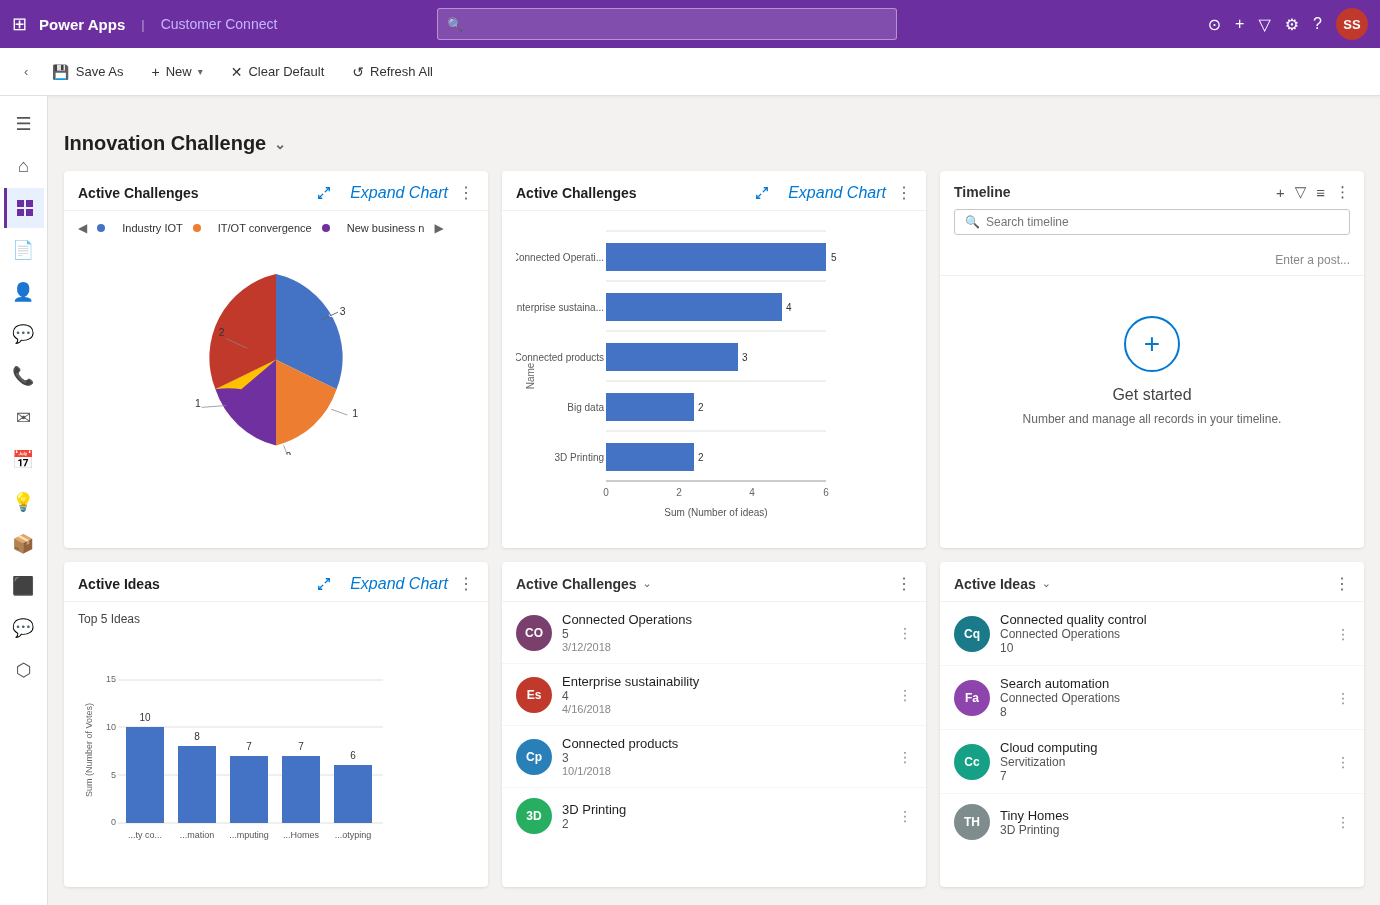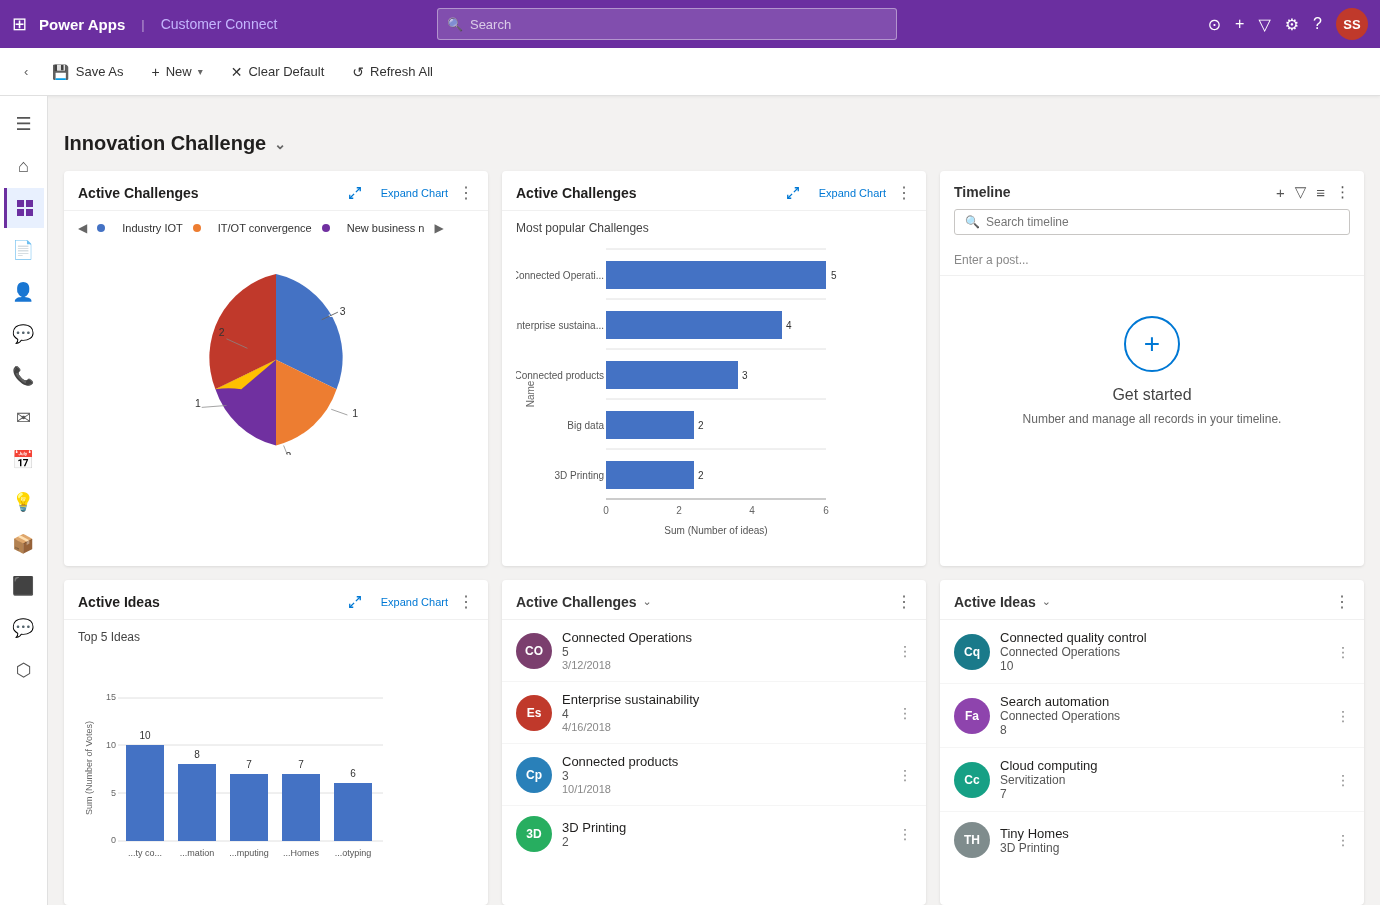--- a/index.html
+++ b/index.html
@@ -123,21 +123,21 @@
       display: flex;
       align-items: center;
       justify-content: space-between;
       padding: 12px 14px 8px;
       border-bottom: 1px solid #f0f0f0;
     }
     .card-title { font-weight: 600; font-size: 14px; color: #201f1e; }
     .card-actions { display: flex; align-items: center; gap: 10px; }
     .expand-btn {
       display: flex; align-items: center; gap: 19px;
-      color: #0078d4; font-size: 11px; cursor: pointer;
+      color: #0078d4; font-size: 16px; cursor: pointer; font-style: italic;
     }
     .expand-btn svg { width: 14px; height: 14px; }
     .more-btn { color: #666; cursor: pointer; font-size: 16px; }
 
     
     .chart-body { padding: 10px 14px 14px; }
     .chart-subtitle { font-size: 12px; color: #444; margin-bottom: 8px; }
     .legend {
       display: flex;
       align-items: center;
@@ -171,20 +171,21 @@
       display: flex; align-items: center;
       padding: 5px 10px; gap: 6px;
     }
     .timeline-search input {
       border: none; outline: none; font-size: 12px; width: 100%; color: #333;
     }
     .enter-post {
       padding: 8px 14px;
       font-size: 12px; color: #888;
       border-bottom: 1px solid #f0f0f0;
+      text-align: right;
     }
     .timeline-empty {
       display: flex; flex-direction: column; align-items: center;
       justify-content: center; padding: 40px 20px;
       color: #444; text-align: center;
     }
     .plus-circle {
       width: 56px; height: 56px; border-radius: 50%;
       border: 2px solid #0078d4; color: #0078d4;
       display: flex; align-items: center; justify-content: center;
@@ -230,21 +231,20 @@
 </head>
 <body>
 
 <nav class="top-nav">
   <span class="apps-icon">⊞</span>
   <span class="app-name">Power Apps</span>
   <span class="separator">|</span>
   <span class="entity-name">Customer Connect</span>
   <div class="search-bar">
     <span style="margin-right:6px;opacity:0.8;">🔍</span>
-    <input type="text" placeholder="Search" style="">
   </div>
   <div class="top-nav-right">
     <span class="icon">⊙</span>
     <span class="icon">+</span>
     <span class="icon">▽</span>
     <span class="icon">⚙</span>
     <span class="icon">?</span>
     <div class="avatar">SS</div>
   </div>
 </nav>
@@ -383,21 +383,20 @@
                   <path d="M2 14 L7 9"></path>
                   <path d="M14 6 L14 2 L10 2"></path>
                   <path d="M14 2 L9 7"></path>
                 </svg>
               <span>Expand Chart</span>
             </div>
             <span class="more-btn">⋮</span>
           </div>
         </div>
         <div class="bar-chart-container">
-          <div class="bar-subtitle">Most popular Challenges</div>
           <svg width="340" height="310" viewBox="0 0 340 310">
 
             <text transform="rotate(-90, 18, 155)" x="18" y="155" font-size="10" fill="#666" text-anchor="middle">Name</text>
 
             <line x1="90" y1="10" x2="310" y2="10" stroke="#e0e0e0" stroke-width="1"></line>
             <line x1="90" y1="60" x2="310" y2="60" stroke="#e0e0e0" stroke-width="1"></line>
             <line x1="90" y1="110" x2="310" y2="110" stroke="#e0e0e0" stroke-width="1"></line>
             <line x1="90" y1="160" x2="310" y2="160" stroke="#e0e0e0" stroke-width="1"></line>
             <line x1="90" y1="210" x2="310" y2="210" stroke="#e0e0e0" stroke-width="1"></line>
 

